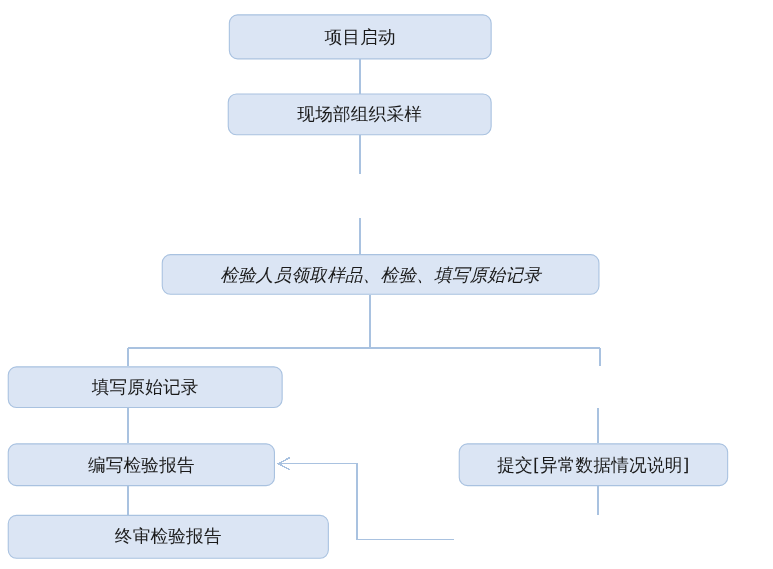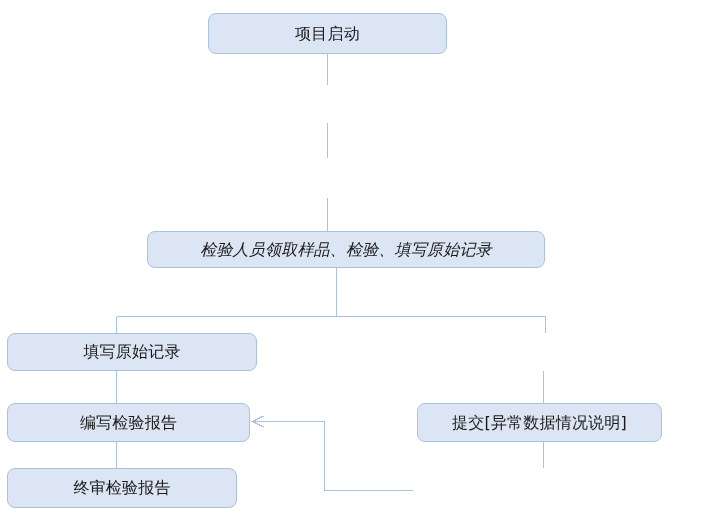--- a/index.html
+++ b/index.html
@@ -79,37 +79,40 @@
       <path d="M 413 490.5 L 324.5 490.5 L 324.5 421.5 L 254 421.5"></path>
 
       <path d="M 263.5 416 L 253 421.5 L 263.5 427"></path>
     </g>
   </svg>
 
   <div class="node" style="left:208px; top:13px; width:239px; height:41px;">
     <span class="node-label">项目启动</span>
   </div>
 
+  <div class="node" style="left:207px; top:85px; width:240px; height:38px;">
+    <span class="node-label">现场部组织采样</span>
+  </div>
 
 
   <div class="node" style="left:147px; top:231px; width:398px; height:37px;font-style:italic;">
     <span class="node-label">检验人员领取样品、检验、填写原始记录</span>
   </div>
 
   <div class="node" style="left:7px; top:333px; width:250px; height:38px;">
     <span class="node-label">填写原始记录</span>
   </div>
 
 
   <div class="node" style="left:7px; top:403px; width:243px; height:39px;">
     <span class="node-label">编写检验报告</span>
   </div>
 
   <div class="node" style="left:417px; top:403px; width:245px; height:39px;">
     <span class="node-label">提交[异常数据情况说明]</span>
   </div>
 
-  <div class="node" style="left:7px; top:468px; width:230px; height:40px;">
+  <div class="node" style="left:7px; top:468px; width:292px; height:40px;">
     <span class="node-label">终审检验报告</span>
   </div>
 
 
 </div>
 
 </body></html>

